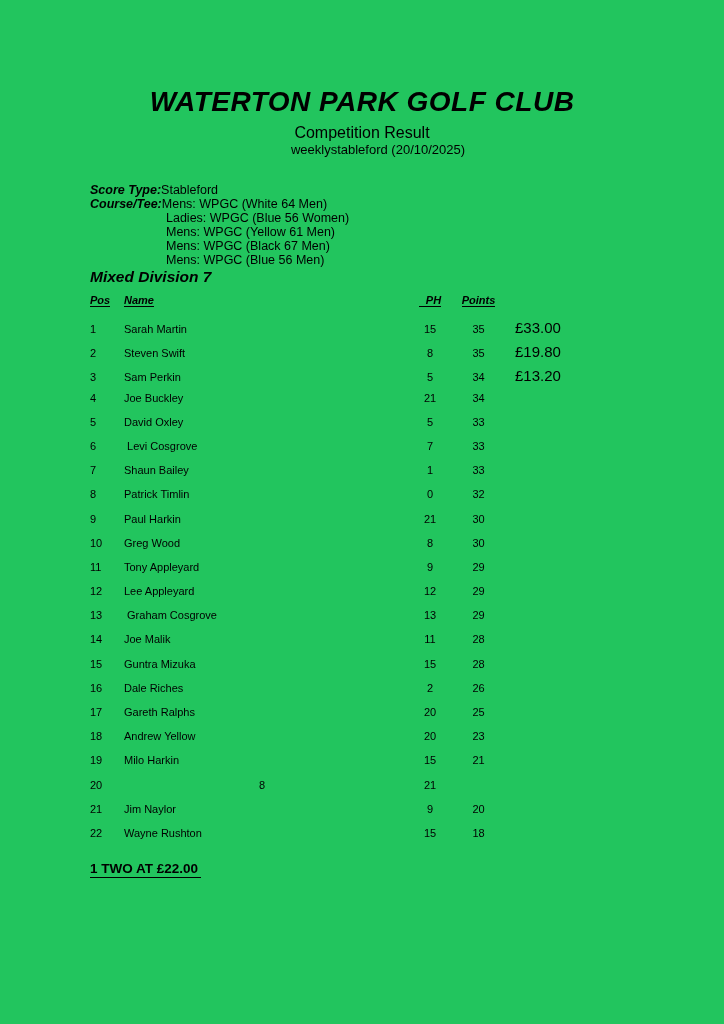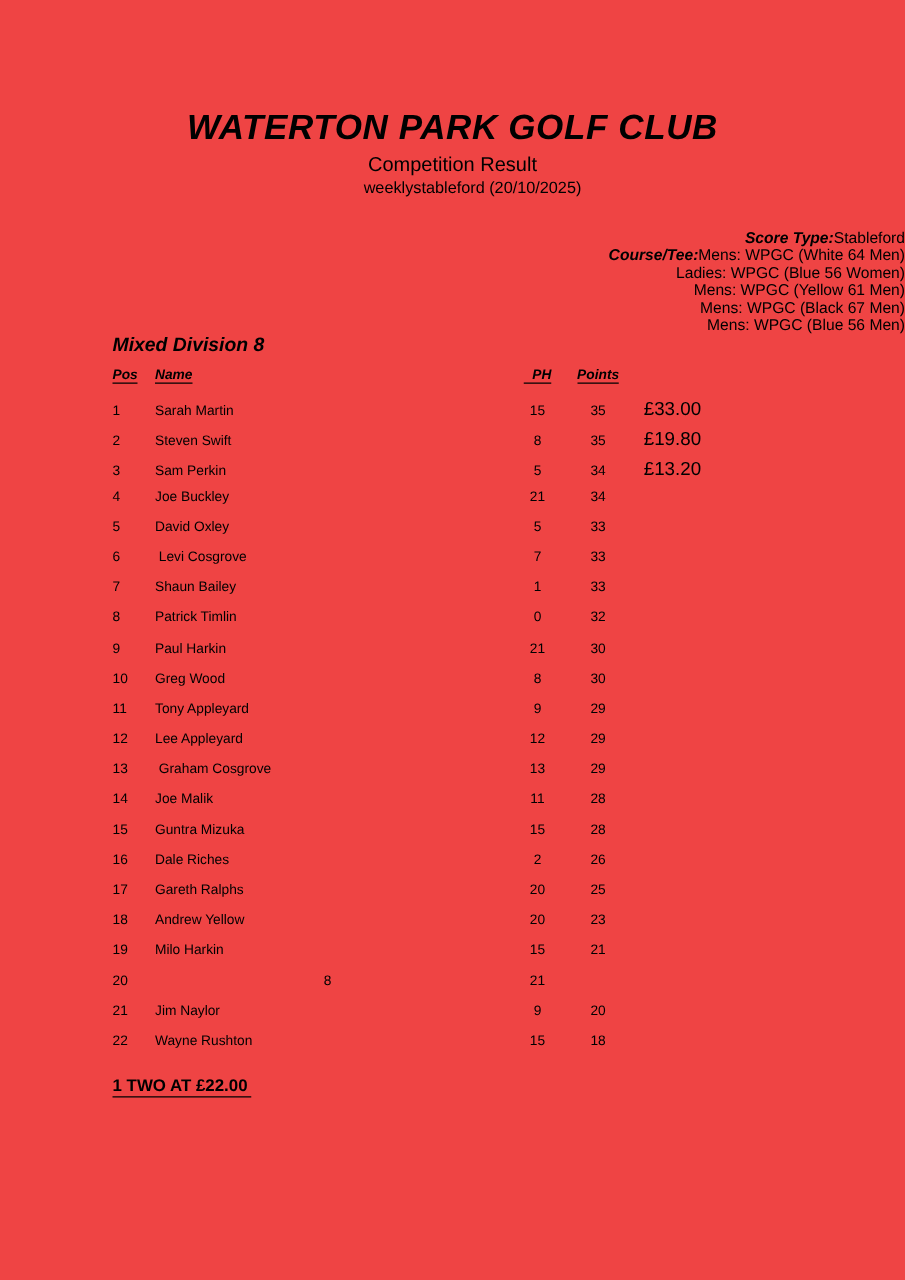--- a/index.html
+++ b/index.html
@@ -11,21 +11,21 @@
     width: 724px;
     height: 1024px;
     font-family: "Liberation Sans", sans-serif;
     color: #000000;
     overflow: hidden;
   }
   .page {
     position: relative;
     width: 724px;
     height: 1024px;
-    background: #ef4444;
+    background: #22c55e;
   }
   
   .doc-header {
     padding-top: 88px;
     text-align: center;
   }
   .club-title {
     font-size: 28px;
     line-height: 28px;
     font-weight: bold;
@@ -40,21 +40,20 @@
   .event-line {
     font-size: 13px;
     line-height: 15px;
     padding-left: 32px;
   }
   
   .meta {
     margin: 26px 0 0 90px;
     font-size: 12.5px;
     line-height: 14px;
-    text-align: right;
   }
   .meta-label {
     font-weight: bold;
     font-style: italic;
   }
   .meta-line.indent {
     padding-left: 76px;
   }
   
   .division-title {
@@ -130,21 +129,21 @@
 
   <div class="meta">
     <div class="meta-line"><span class="meta-label">Score Type:</span><span>Stableford</span></div>
     <div class="meta-line"><span class="meta-label">Course/Tee:</span><span>Mens: WPGC (White 64 Men)</span></div>
     <div class="meta-line indent">Ladies: WPGC (Blue 56 Women)</div>
     <div class="meta-line indent">Mens: WPGC (Yellow 61 Men)</div>
     <div class="meta-line indent">Mens: WPGC (Black 67 Men)</div>
     <div class="meta-line indent">Mens: WPGC (Blue 56 Men)</div>
   </div>
 
-  <div class="division-title">Mixed Division 8</div>
+  <div class="division-title">Mixed Division 7</div>
 
   <div class="results">
     <div class="row header-row">
       <span class="cell pos"><span class="hdr">Pos</span></span>
       <span class="cell name"><span class="hdr">Name</span></span>
       <span class="cell ph"><span class="hdr hdr-ph">PH</span></span>
       <span class="cell points"><span class="hdr">Points</span></span>
       <span class="cell prize"></span>
     </div>
     <div class="body-rows">

